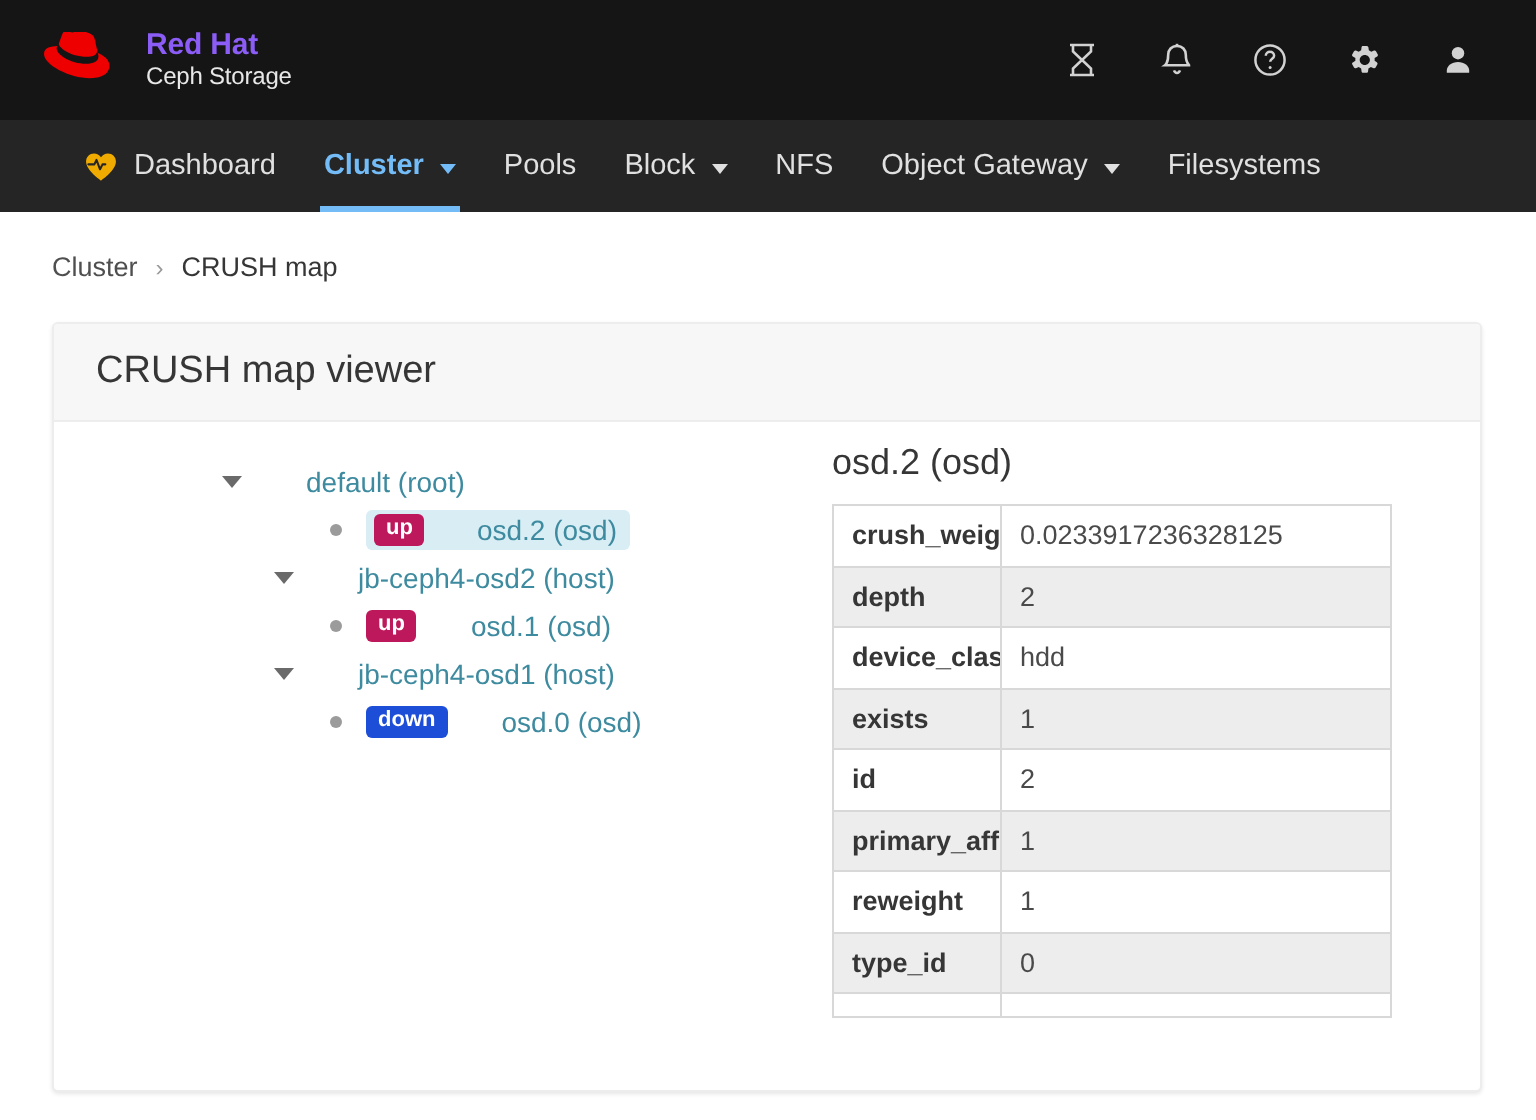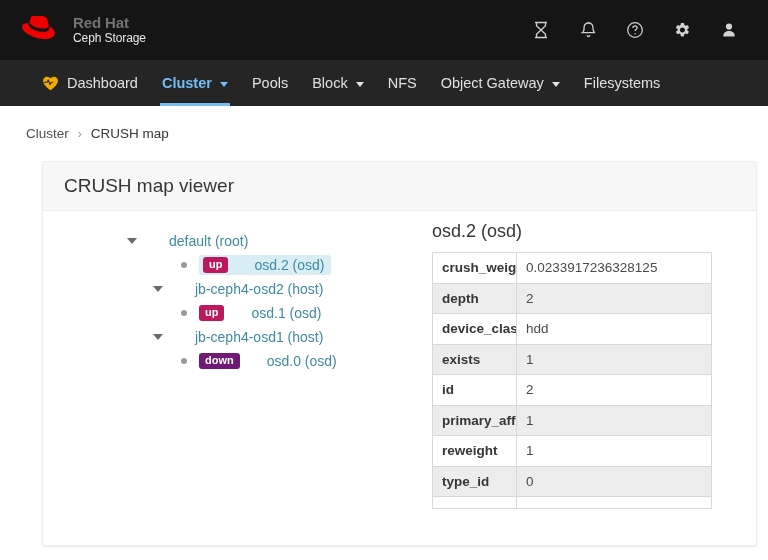--- a/index.html
+++ b/index.html
@@ -36,21 +36,21 @@
     height: 28px;
     display: block;
   }
   .brand-text {
     display: flex;
     flex-direction: column;
     justify-content: center;
     line-height: 1.12;
   }
   .brand-line1 {
-    color: #737373;
+    color: #8b5cf6;
     font-size: 15px;
     font-weight: bold;
     letter-spacing: -0.1px;
   }
   .brand-line2 {
     color: #e8e8e8;
     font-size: 12px;
     font-weight: normal;
     letter-spacing: -0.1px;
   }
@@ -126,21 +126,21 @@
     height: 38px;
     box-sizing: border-box;
   }
   .breadcrumb .sep { color: #9a9a9a; font-size: 12px; }
   .breadcrumb .crumb { color: #4f4f4f; cursor: pointer; }
   .breadcrumb .crumb.current { color: #363636; }
 
   
   .card {
     position: absolute;
-    left: 42px;
+    left: 26px;
     top: 161px;
     width: 715px;
     height: 385px;
     background: #ffffff;
     border: 1px solid #ededed;
     border-radius: 3px;
     box-shadow: 0 1px 2px rgba(3,3,3,0.10);
     box-sizing: border-box;
     overflow: hidden;
   }
@@ -207,21 +207,21 @@
     display: inline-block;
     font-size: 11px;
     font-weight: bold;
     color: #ffffff;
     padding: 2px 6px 3px 6px;
     border-radius: 3px;
     margin-right: 7px;
     line-height: 1;
   }
   .badge.up { background: #be185d; }
-  .badge.down { background: #701a75; }
+  .badge.down { background: #1d4ed8; }
   .sel-wrap {
     background: #d9edf4;
     border-radius: 3px;
     padding: 2px 6px 2px 4px;
     display: inline-flex;
     align-items: center;
   }
   .sel-wrap .badge { margin-right: 6px; }
   .sel-wrap .node-label { color: #3e8ba0; }
 

